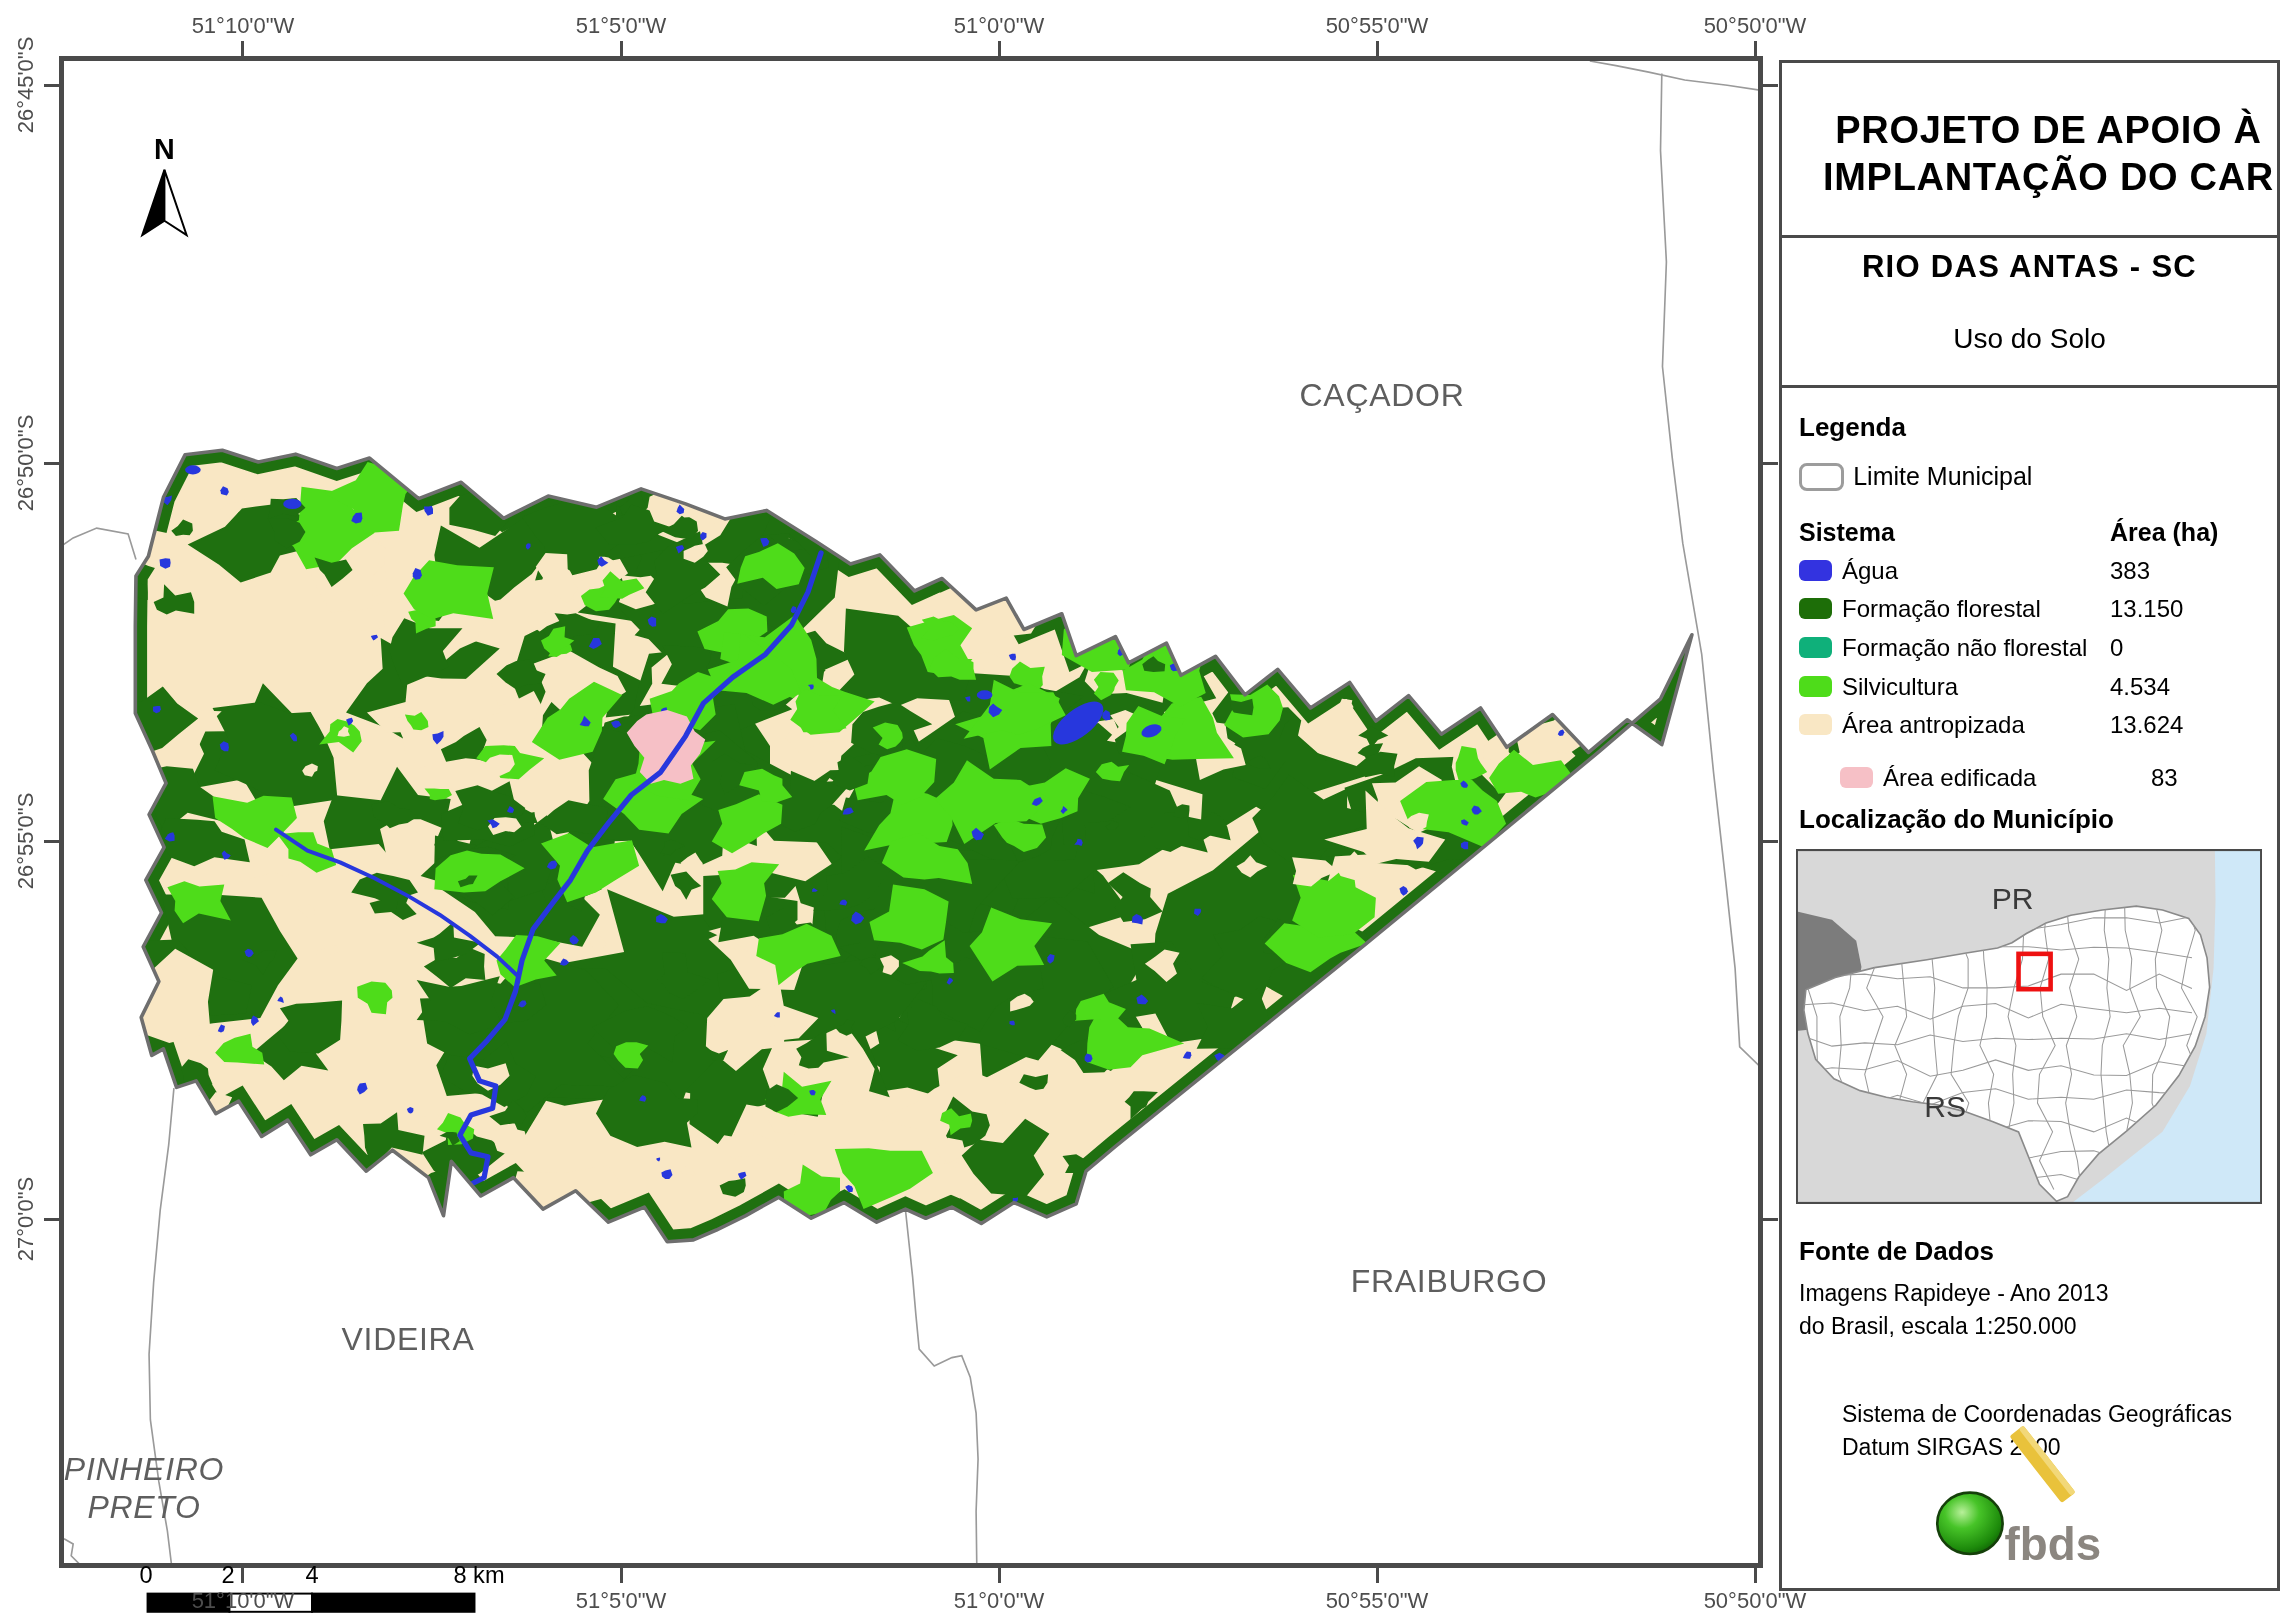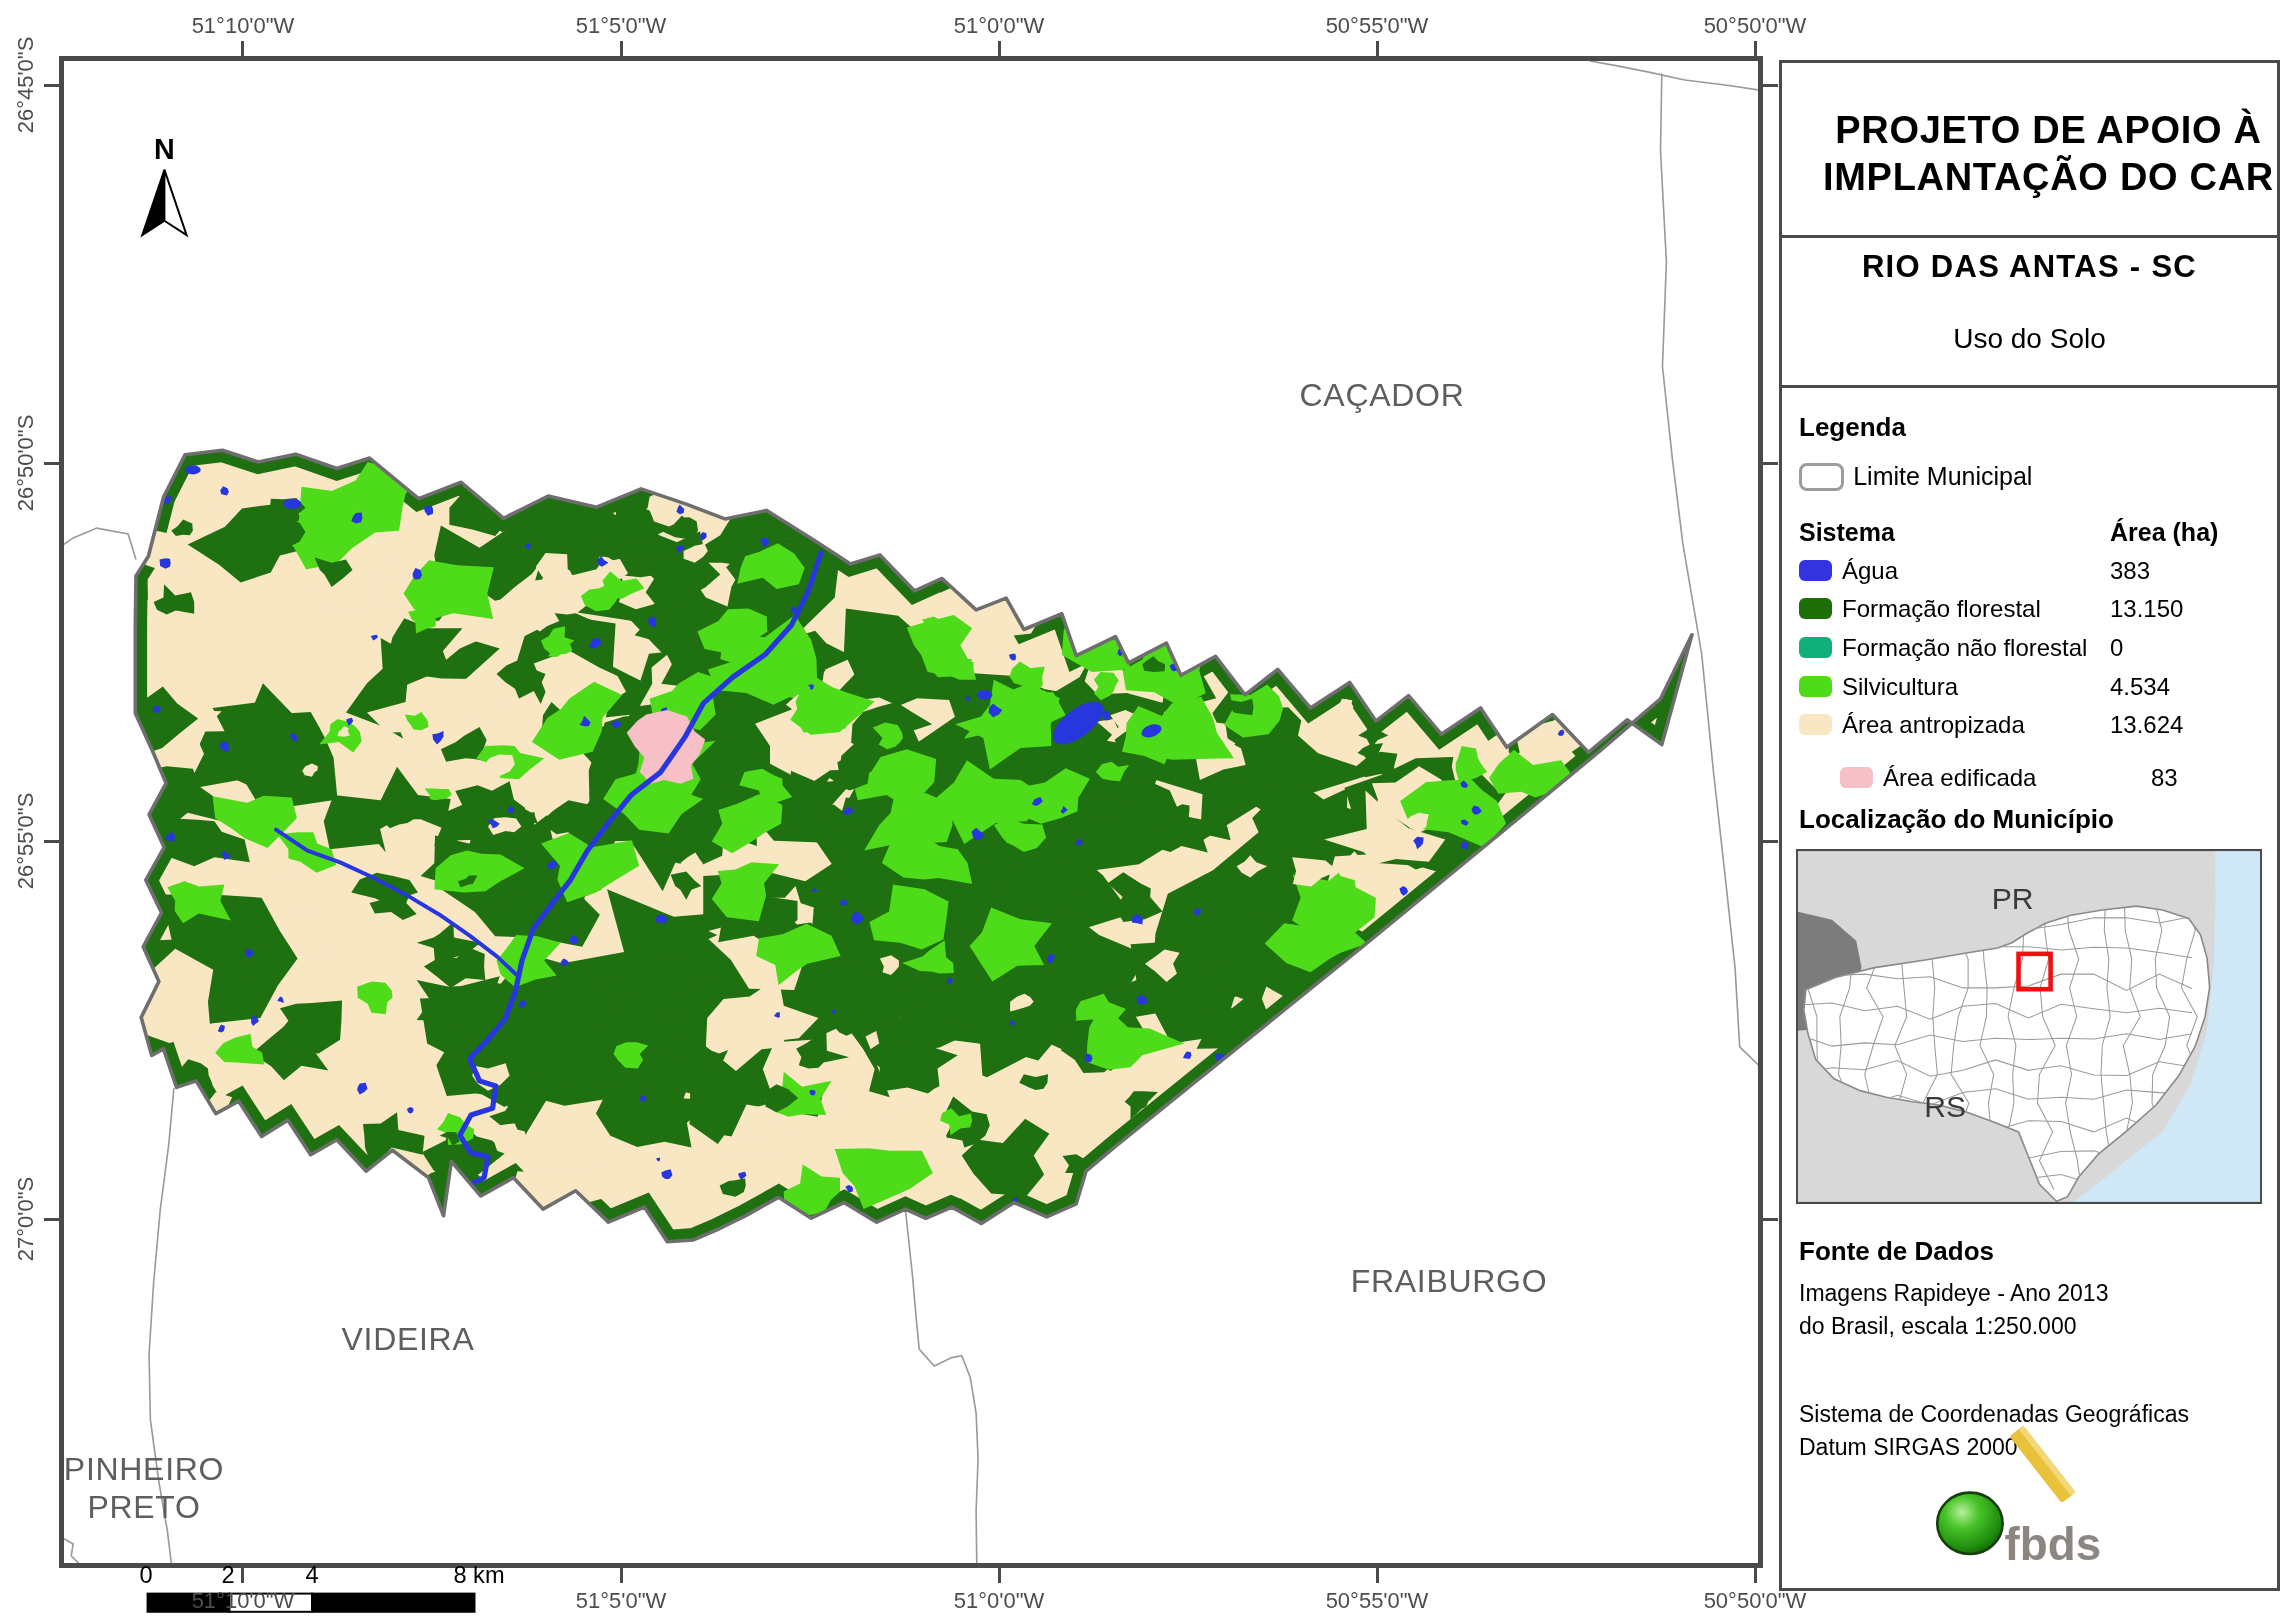--- a/index.html
+++ b/index.html
@@ -455,21 +455,21 @@
     <svg class="north" width="72" height="111" viewBox="0 0 110 170">
       <text x="48" y="42" font-size="44" font-weight="bold" fill="#000" text-anchor="middle">N</text>
       <polygon points="48,58 14,158 48,136" fill="#000" stroke="#000" stroke-width="3"></polygon>
       <polygon points="48,58 48,136 82,158" fill="#fff" stroke="#000" stroke-width="3"></polygon>
     </svg>
 
     <div id="neighborLabels">
         <div class="muni-label" style="left: 1318px; top: 335px;">CAÇADOR</div>
         <div class="muni-label" style="left: 1385px; top: 1221px;">FRAIBURGO</div>
         <div class="muni-label" style="left: 344px; top: 1279px;">VIDEIRA</div>
-        <div class="muni-label" style="left: 80px; top: 1428px;">PINHEIRO
+        <div class="muni-label" style="left: 80px; top: 1428px; font-style: italic;">PINHEIRO
 PRETO</div>
       </div>
 
     <div class="scalebar">
       <div id="sbNums" style="position:relative;height:29px;width:379px;">
           <div class="sb-num" style="left: 17px;">0</div>
           <div class="sb-num" style="left: 99px;">2</div>
           <div class="sb-num" style="left: 183px;">4</div>
           <div class="sb-num" style="left: 350px;">8 km</div>
         </div>
@@ -613,21 +613,21 @@
         <rect x="0" y="0" width="712" height="542" fill="none" stroke="#4a4a4a" stroke-width="6"></rect>
         <text x="331" y="92" font-size="46" fill="#3a3a3a" text-anchor="middle" font-family="Liberation Sans,sans-serif">PR</text>
         <text x="228" y="410" font-size="46" fill="#3a3a3a" text-anchor="middle" font-family="Liberation Sans,sans-serif">RS</text>
       </svg>
 
     <div class="h-sec" style="top:1173px;">Fonte de Dados</div>
     <div class="src-line" id="srcGroup1" style="top:1214px;">
         <div>Imagens Rapideye - Ano 2013</div>
         <div>do Brasil, escala 1:250.000</div>
       </div>
-    <div class="src-line" id="srcGroup2" style="top:1335px;">
+    <div class="src-line" id="srcGroup2" style="top:1335px;margin-left:43px;">
         <div>Sistema de Coordenadas Geográficas</div>
         <div>Datum SIRGAS 2000</div>
       </div>
 
     <svg class="logo" style="left:103px;top:1361px;" width="294" height="183" viewBox="0 0 450 280">
       <defs>
         <radialGradient id="sphereG" cx="38%" cy="32%" r="75%">
           <stop offset="0%" stop-color="#b8f09a"></stop>
           <stop offset="35%" stop-color="#47c428"></stop>
           <stop offset="80%" stop-color="#1d8a0b"></stop>

